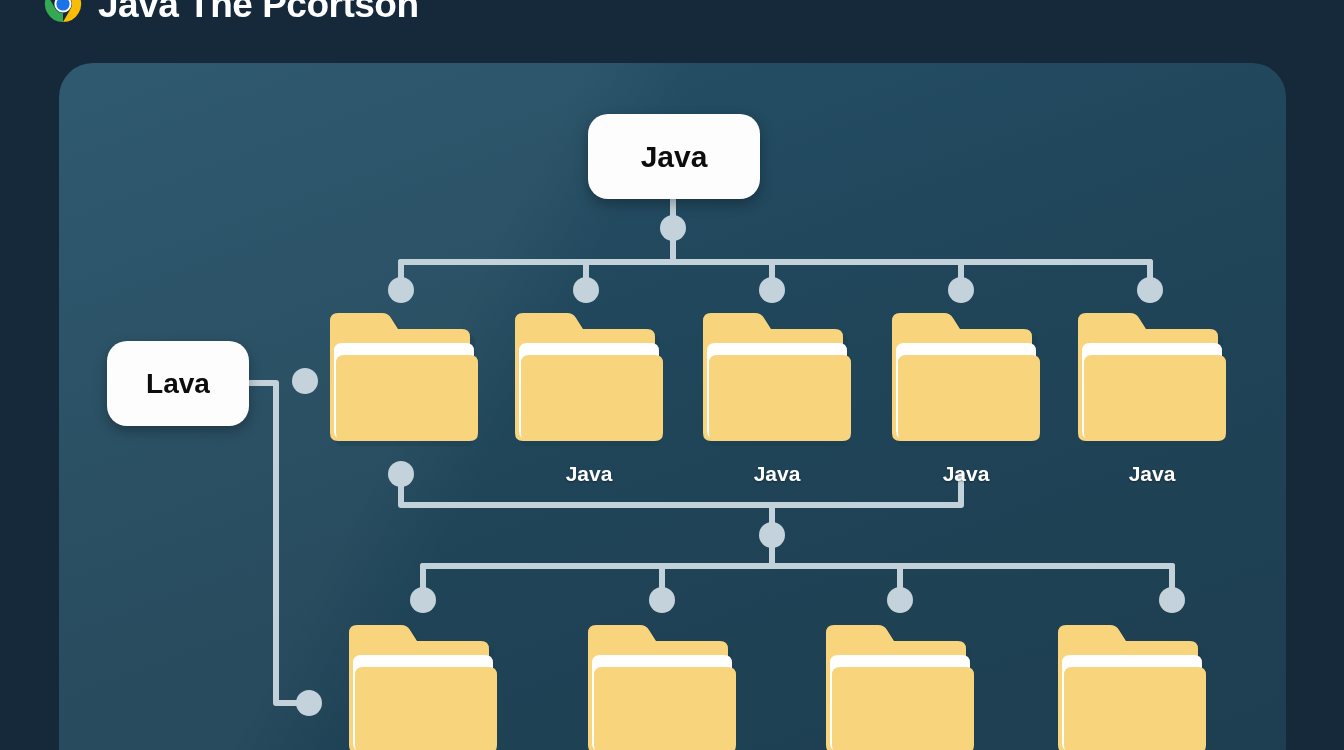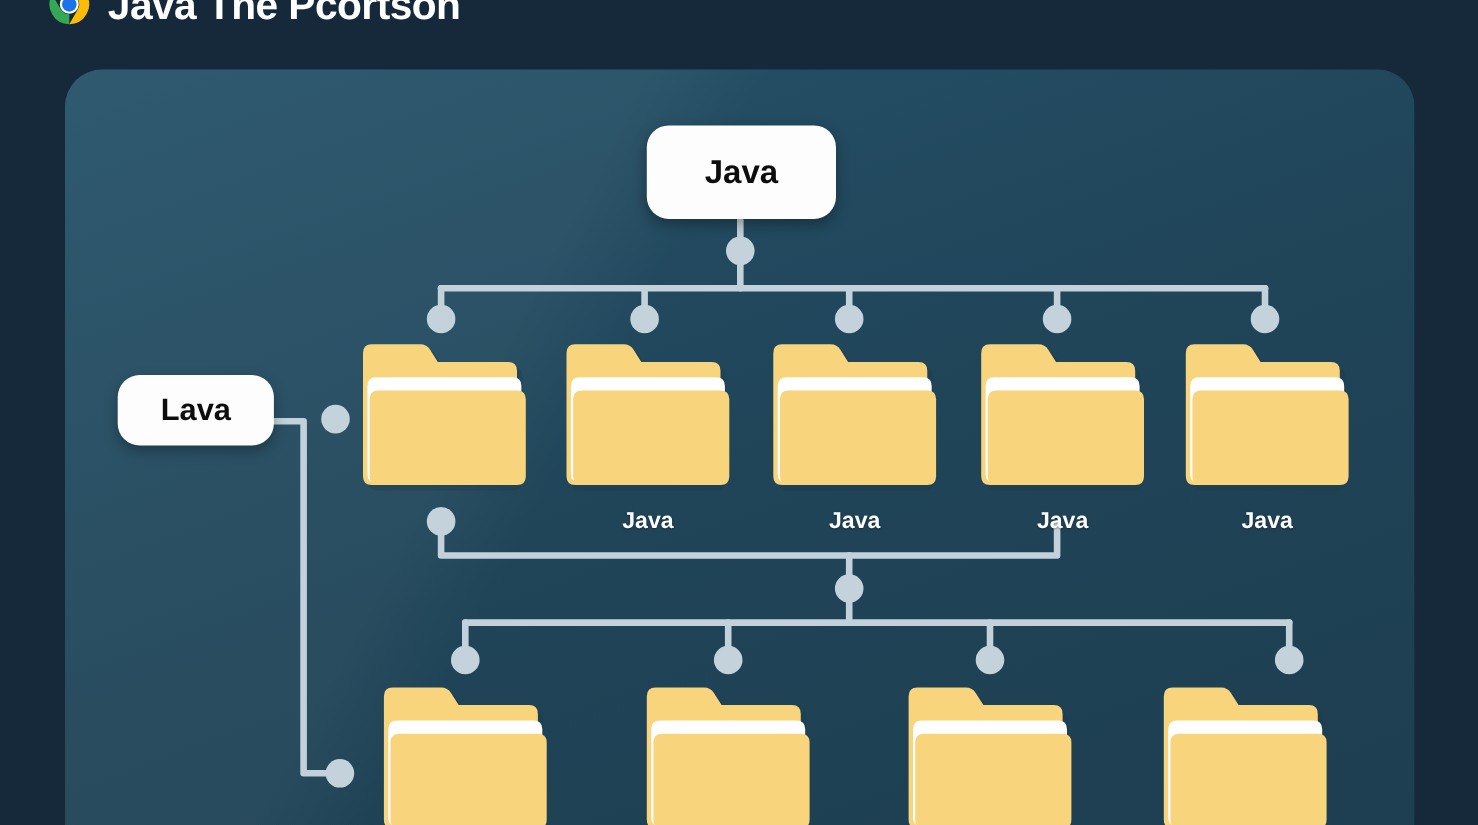--- a/index.html
+++ b/index.html
@@ -92,21 +92,21 @@
     left: 588px;
     top: 114px;
     width: 172px;
     height: 85px;
     font-size: 30px;
   }
   #node-lava {
     left: 107px;
     top: 341px;
     width: 142px;
-    height: 64px;
+    height: 85px;
     font-size: 28px;
   }
 
   
   .folder {
     position: absolute;
     z-index: 3;
   }
   .folder svg { display: block; }
 

